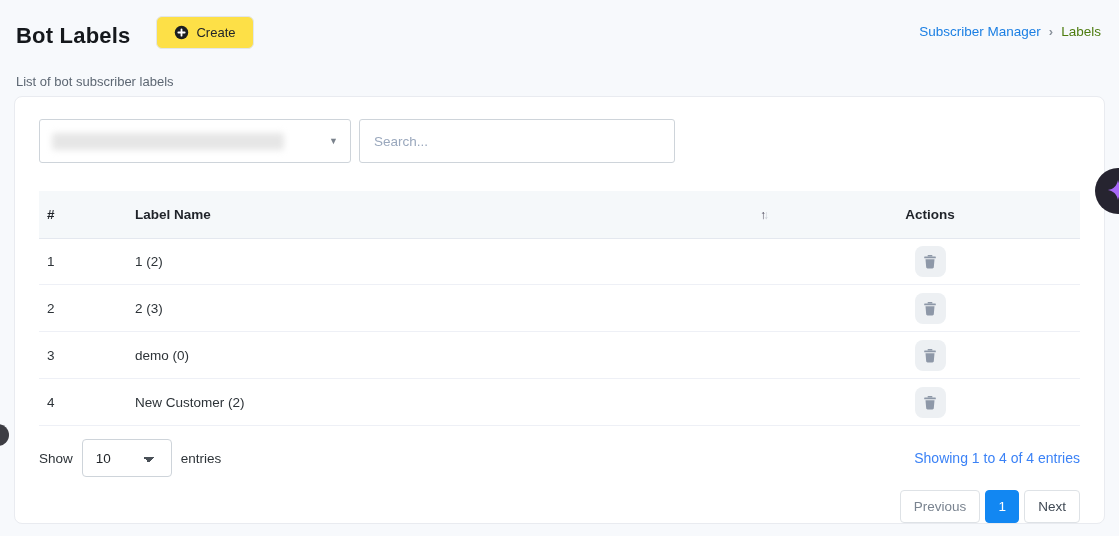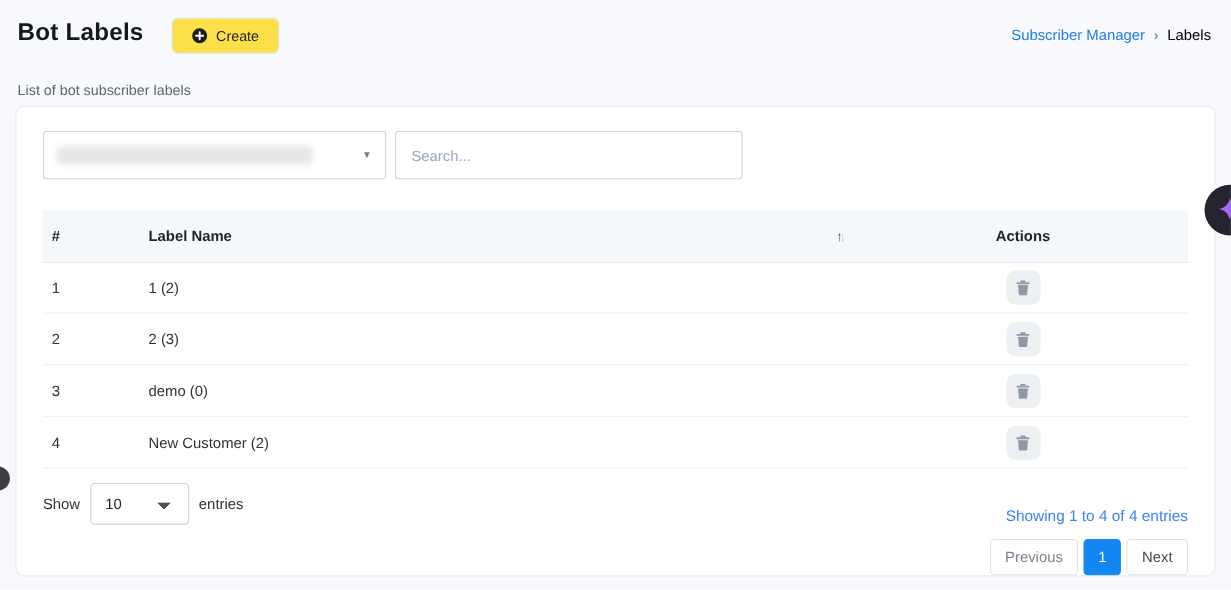--- a/index.html
+++ b/index.html
@@ -1,31 +1,31 @@
 <!DOCTYPE html>
 <html><head>
 <meta charset="utf-8">
 <style>
   * { margin:0; padding:0; box-sizing:border-box; }
   html,body { width:1119px; height:536px; }
   body { font-family:"Liberation Sans", sans-serif; background:#f7f9fc; color:#212529; }
   #screen { position:relative; width:1119px; height:536px; overflow:hidden; }
 
   
-  .page-header { position:absolute; left:16px; top:16px; display:flex; align-items:flex-start; gap:26px; }
+  .page-header { position:absolute; left:16px; top:16px; display:flex; align-items:flex-end; gap:26px; }
   .page-title { font-size:22px; font-weight:700; color:#15181c; letter-spacing:.2px; }
   .create-btn { display:flex; align-items:center; gap:7px; background:#fde047; border:1px solid #e2e6ea;
                 border-radius:6px; padding:8px 17px; font-size:13px; color:#212529; cursor:pointer; }
   .plus-icon svg { display:block; }
   .page-subtitle { position:absolute; left:16px; top:74px; font-size:13px; color:#5d6773; }
 
   .breadcrumb { position:absolute; right:18px; top:24px; font-size:13.5px; display:flex; align-items:center; gap:8px; }
   .breadcrumb .bc-link { color:#1b7fe3; text-decoration:none; cursor:pointer; }
   .breadcrumb .bc-sep { color:#8a929b; font-size:13px; font-weight:700; }
-  .breadcrumb .bc-current { color:#000000; }
+  .breadcrumb .bc-current { color:#4d7c0f; }
 
   
   .card { position:absolute; left:14px; right:14px; top:96px; bottom:12px; background:#ffffff;
           border:1px solid #e9ebf0; border-radius:8px; padding:22px 24px; }
 
   
   .controls { display:flex; gap:8px; }
   .bot-select { width:312px; height:44px; border:1px solid #ced4da; border-radius:3px; background:#fff;
                 display:flex; align-items:center; justify-content:space-between; padding:0 12px; cursor:pointer; }
   .redacted-pill { width:232px; height:17px; border-radius:3px; background:#e6e6e6; filter:blur(3px); }
@@ -43,21 +43,21 @@
   .col-actions { width:300px; flex:none; display:flex; justify-content:center; }
   .sort-icons { margin-right:14px; font-size:12px; letter-spacing:-3px; user-select:none; cursor:pointer; }
   .sort-up { color:#4a4658; } .sort-down { color:#c8ccd4; }
   .t-body .t-row { border-bottom:1px solid #eef0f6; color:#2d3338; }
   .t-body .t-row:first-child { border-top:1px solid #e4e8ef; }
   .trash-btn { width:31px; height:31px; border:none; background:#edf0f3; border-radius:8px; display:flex;
                align-items:center; justify-content:center; cursor:pointer; }
   .trash-btn svg { display:block; }
 
   
-  .table-footer { display:flex; justify-content:space-between; align-items:flex-end; margin-top:13px;gap:16px; }
+  .table-footer { display:flex; justify-content:space-between; align-items:center; margin-top:13px;gap:16px; }
   .show-entries { display:flex; align-items:center; gap:9px; font-size:13.5px; color:#2d3338; }
   .page-size-select { width:90px; height:38px; border:1px solid #ced4da; border-radius:4px; font-size:13.5px;
                       font-family:inherit; color:#212529; padding:0 20px 0 13px; background:#fff; cursor:pointer;
                       appearance:none; -webkit-appearance:none;
                       background-image:linear-gradient(45deg, transparent 50%, #495057 50%),
                                        linear-gradient(135deg, #495057 50%, transparent 50%);
                       background-position:calc(100% - 22px) 17px, calc(100% - 16px) 17px;
                       background-size:6px 6px, 6px 6px; background-repeat:no-repeat; }
   .summary { font-size:14px; color:#3b82f6; }
 

